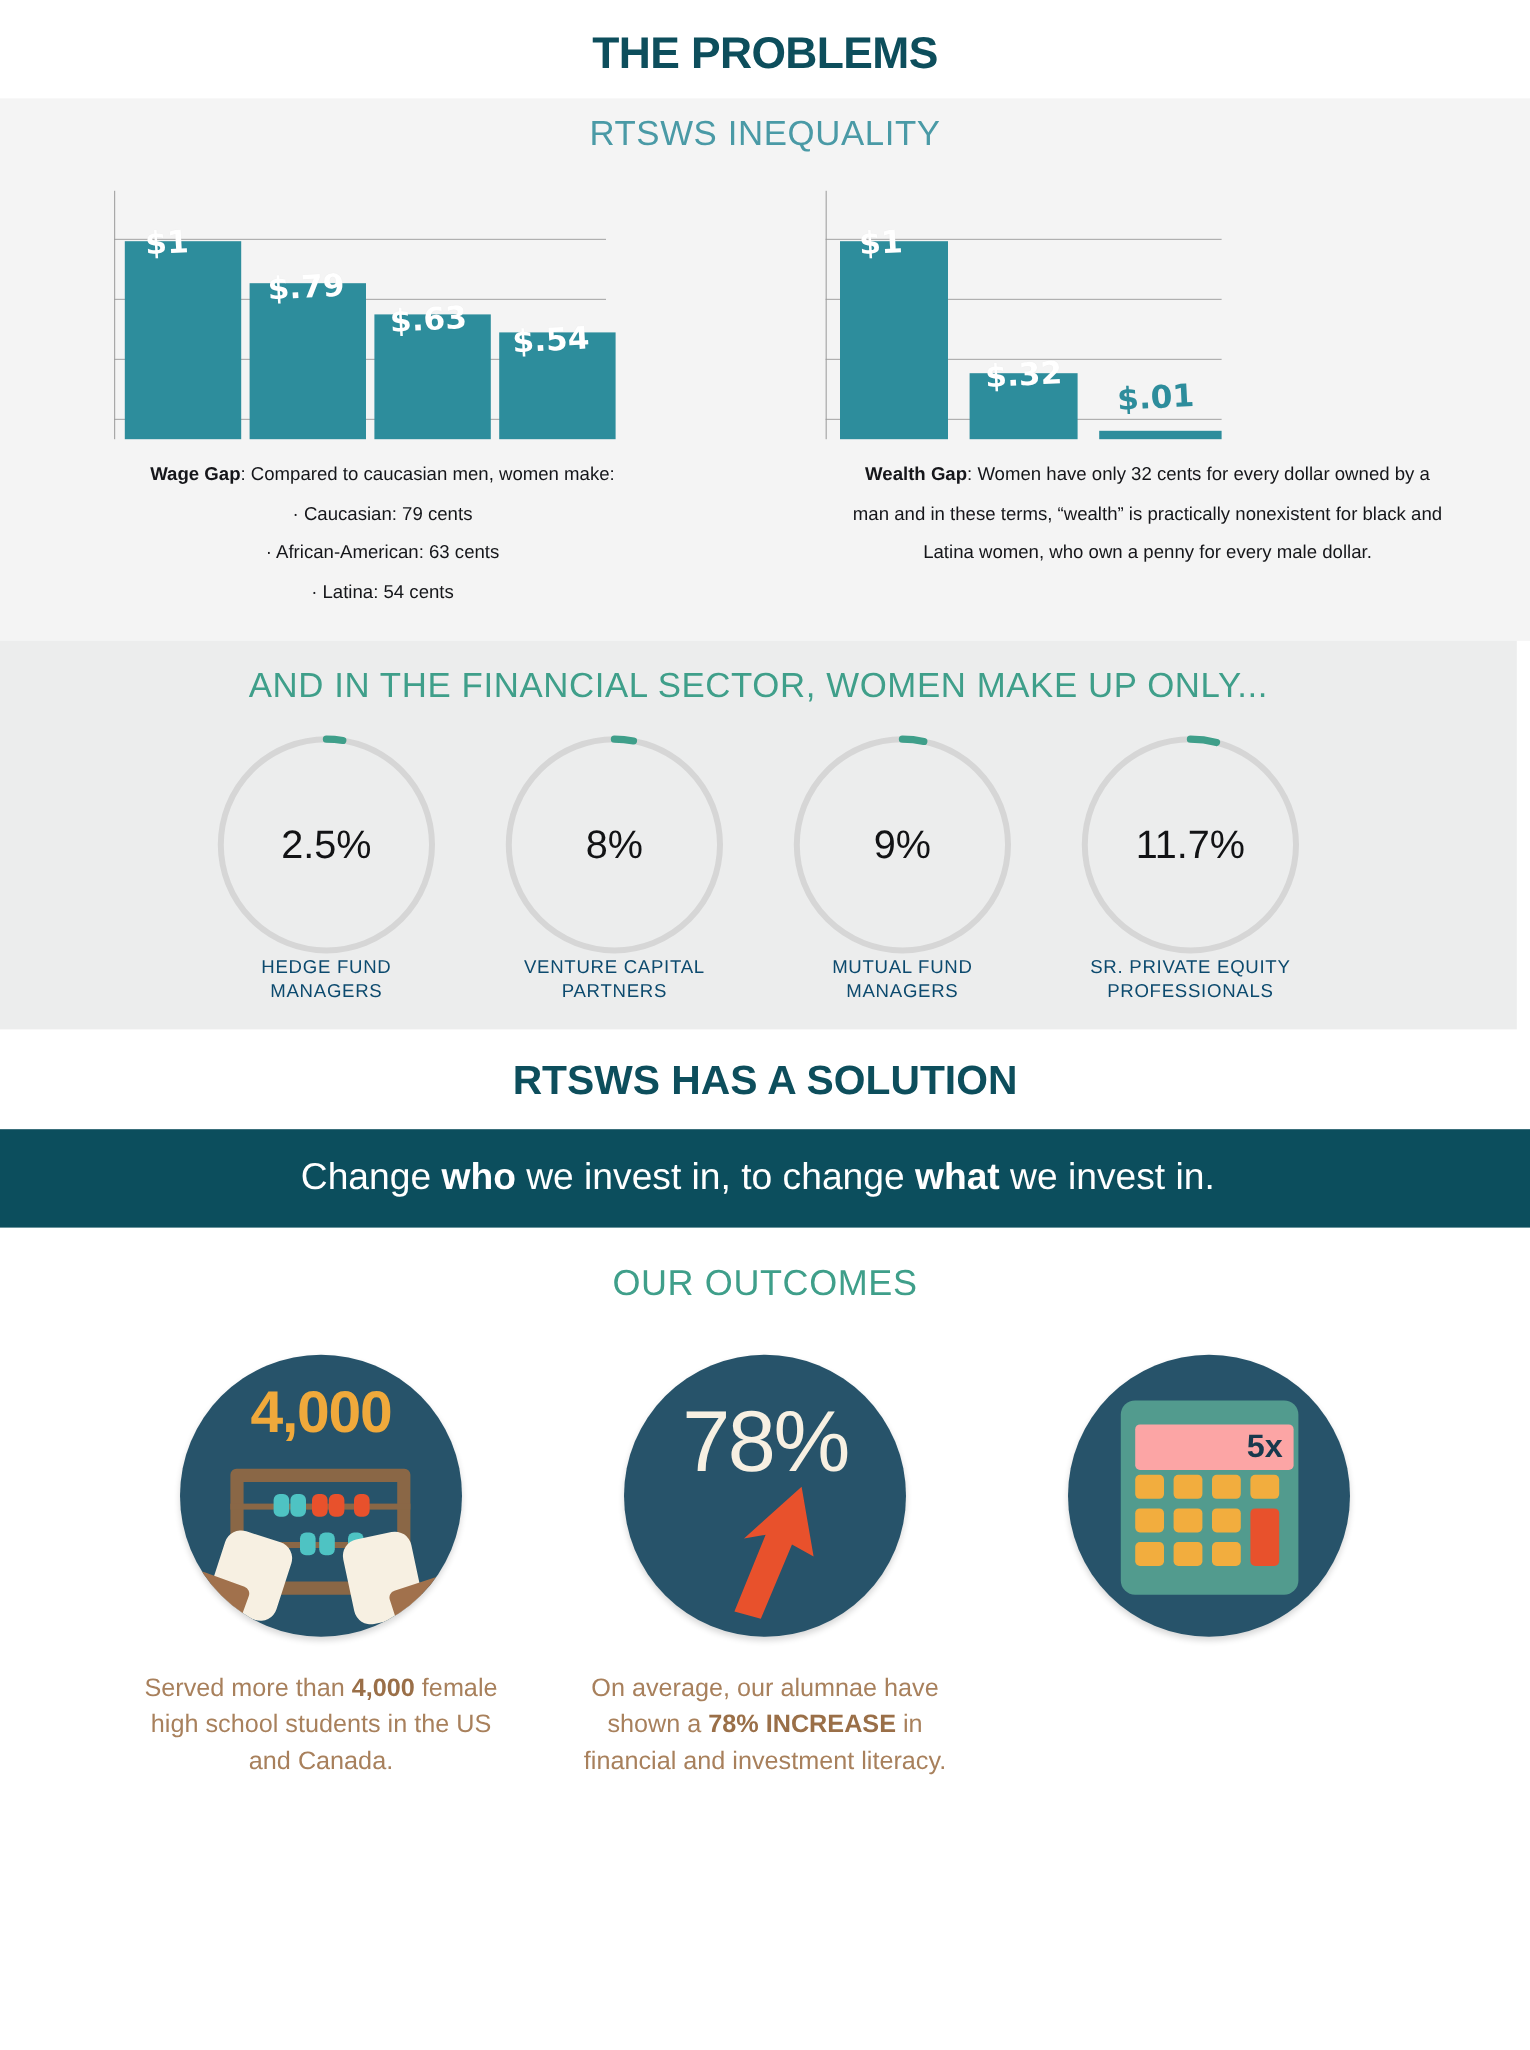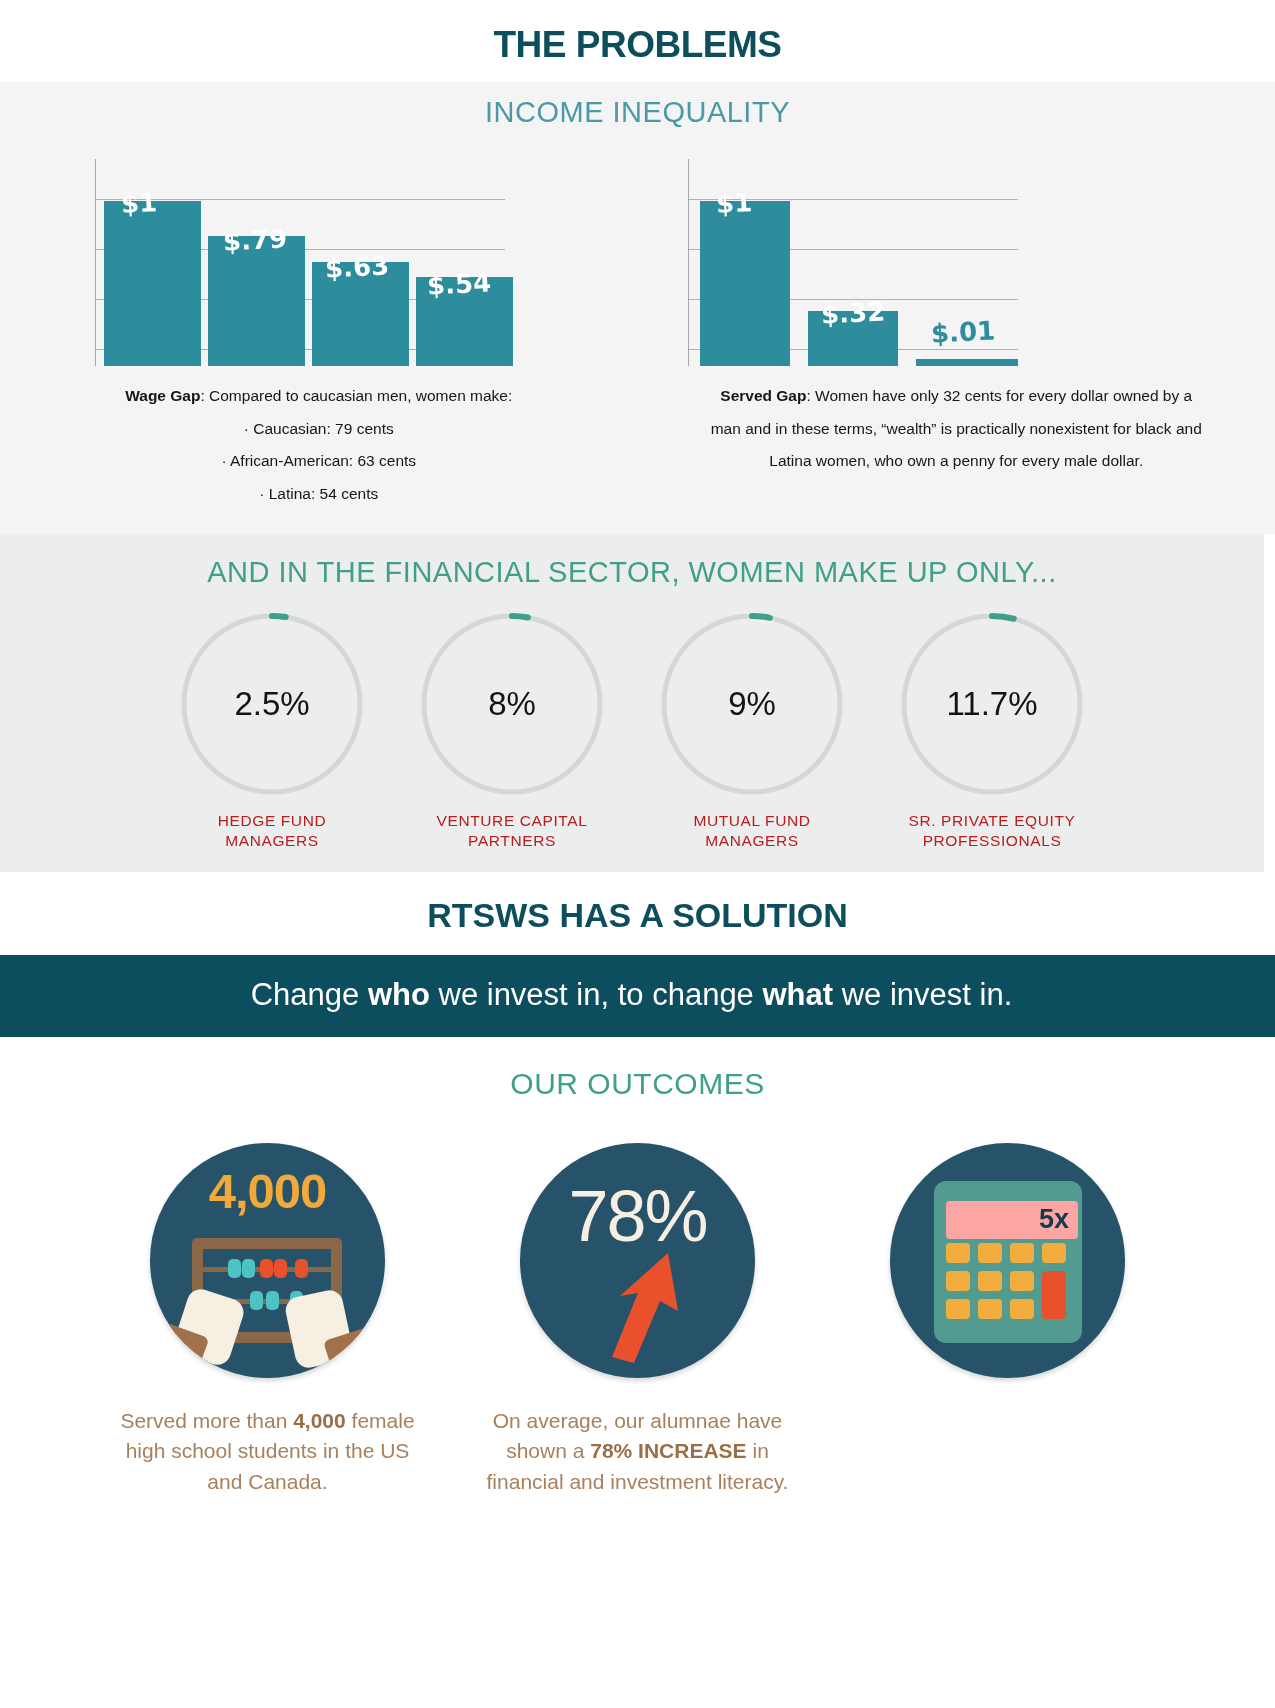--- a/index.html
+++ b/index.html
@@ -74,22 +74,22 @@
   
   .donut-row { display:flex; justify-content: center; padding: 22px 0 0 0; gap: 0; }
   .donut-cell { width: 240px; text-align:center; }
   .donut-wrap { position: relative; width: 186px; height: 186px; margin: 0 auto; }
   .donut-val {
     position:absolute; left:0; right:0; top:50%; transform: translateY(-50%);
     font-size: 33px; color:#121315; font-weight: 400;
     font-family: "Liberation Sans", sans-serif;
   }
   .donut-label {
-    margin-top: 14px;
-    color:#b91c1c;
+    margin-top: 0;
+    color:#0c4a6e;
     font-size: 15.5px;
     line-height: 1.25;
     letter-spacing: .6px;
   }
 
   
   .solution-title {
     text-align:center;
     color:#0d4e5c;
     font-size: 34px;
@@ -153,21 +153,21 @@
   .key.red { background:#e8512c; }
 </style>
 </head>
 <body>
 
 <div class="page">
 
   <div class="h1-title">THE PROBLEMS</div>
 
   <div class="band-light">
-    <div class="section-subtitle">INCOME INEQUALITY</div>
+    <div class="section-subtitle">RTSWS INEQUALITY</div>
 
     <div class="charts-row">
 
       <div class="chart-col">
         <div class="chart-box" style="margin:10px 0 0 95px; width:420px;">
           <div class="gridlines">
             <div class="axis-v" style="left:0; top:8px; bottom:0;"></div>
             <div class="gridline" style="left:0; width:410px; top:48px;"></div>
             <div class="gridline" style="left:0; width:410px; top:98px;"></div>
             <div class="gridline" style="left:0; width:410px; top:148px;"></div>
@@ -208,21 +208,21 @@
             <div class="bar" style="left:120px; width:90px; height:55px;"></div>
             <div class="bar" style="left:228px; width:102px; height:7px;"></div>
 
             <div class="bar-label" style="left:28px;  top:37px;">$1</div>
             <div class="bar-label" style="left:133px; top:147px;">$.32</div>
             <div class="bar-label" style="left:243px; top:166px; color:#2d8d9c;">$.01</div>
           </div>
         </div>
 
         <div class="caption" style="padding-top:14px;">
-          <b>Served Gap</b><span>: Women have only 32 cents for every dollar owned by  a man and in these terms, “wealth” is practically nonexistent for black and Latina women, who own a penny for every male dollar.</span>
+          <b>Wealth Gap</b><span>: Women have only 32 cents for every dollar owned by  a man and in these terms, “wealth” is practically nonexistent for black and Latina women, who own a penny for every male dollar.</span>
         </div>
       </div>
     </div>
     <div style="height:24px;"></div>
   </div>
 
   <div class="band-grey">
     <div class="section-subtitle" style="color:#3f9f8a; padding-top:22px;">AND IN THE FINANCIAL SECTOR, WOMEN MAKE UP ONLY...</div>
 
     <div class="donut-row">

